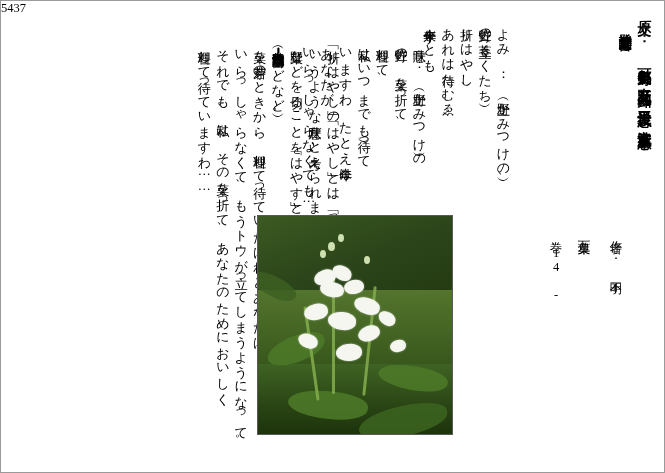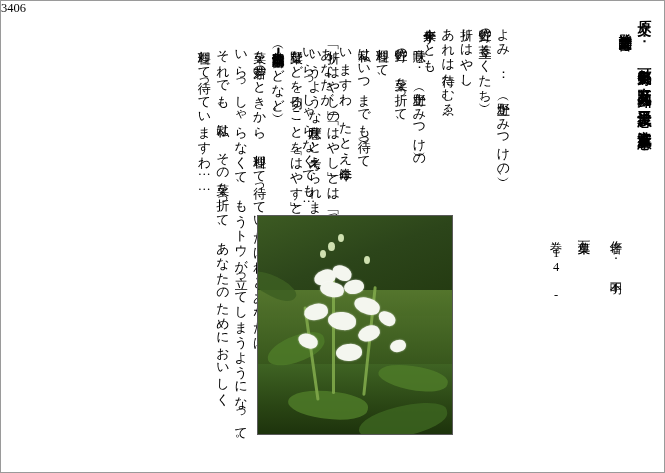--- a/index.html
+++ b/index.html
@@ -160,21 +160,21 @@
 <body>
 
 <div id="page">
 
   <div class="vcol" id="header-title">原文 ： 可美都氣野 左野乃九久多知 平里波役志 安礼波麻多牟恵</div>
   <div class="vcol" id="header-sub">許登之訓笑富母</div>
 
   <div class="vcol" id="meta-author">作者 ： 不明</div>
   <div class="vcol" id="meta-collection">万葉集</div>
   <div class="vcol" id="meta-volume">巻 14 -</div>
-  <div id="meta-number">3406</div>
+  <div id="meta-number">5437</div>
 
   <div class="vcol" id="poem-block">よみ ： 上野（かみつけの）、
 佐野の茎立（くくたち）、
 折りはやし、
 あれは待たむゑ、
 今年来ずとも</div>
   <div class="vcol" id="meaning-block">意味 ： 上野（かみつけ）の
 佐野の、菜を折って、
 料理して、
 私は（いつまでも）待って

